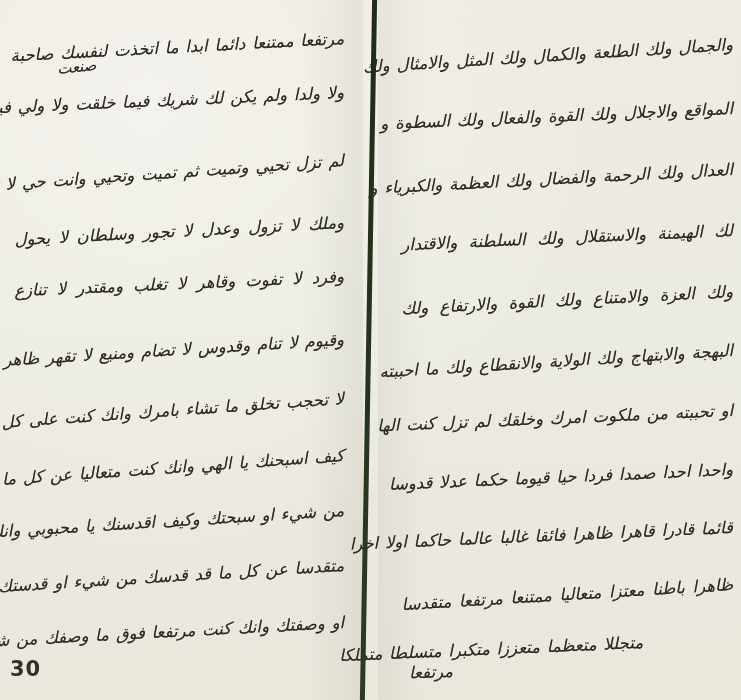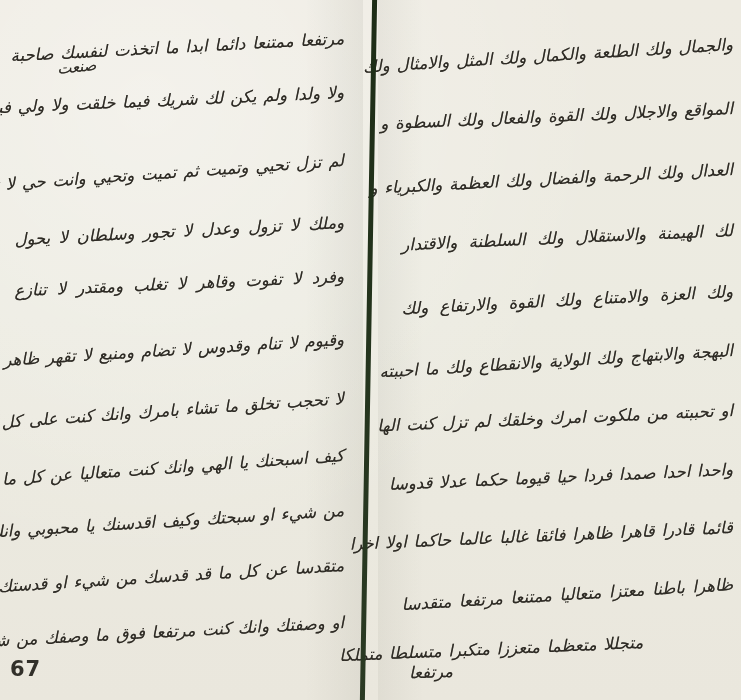--- a/index.html
+++ b/index.html
@@ -142,16 +142,16 @@
     <div class="ms-line lr short" dir="rtl">صنعت</div>
     <div class="ms-line l3" dir="rtl">لم تزل تحيي وتميت ثم تميت وتحيي وانت حي لا تموت</div>
     <div class="ms-line l4" dir="rtl">وملك لا تزول وعدل لا تجور وسلطان لا يحول</div>
     <div class="ms-line l5" dir="rtl">وفرد لا تفوت وقاهر لا تغلب ومقتدر لا تنازع</div>
     <div class="ms-line l6" dir="rtl">وقيوم لا تنام وقدوس لا تضام ومنيع لا تقهر ظاهر</div>
     <div class="ms-line l7" dir="rtl">لا تحجب تخلق ما تشاء بامرك وانك كنت على كل شيء قديرا</div>
     <div class="ms-line l8" dir="rtl">كيف اسبحنك يا الهي وانك كنت متعاليا عن كل ما سبحك</div>
     <div class="ms-line l9" dir="rtl">من شيء او سبحتك وكيف اقدسنك يا محبوبي وانك كنت</div>
     <div class="ms-line l10" dir="rtl">متقدسا عن كل ما قد قدسك من شيء او قدستك وكيف</div>
     <div class="ms-line l11" dir="rtl">او وصفتك وانك كنت مرتفعا فوق ما وصفك من شيء</div>
-    <div class="page-number" dir="rtl">67</div>
+    <div class="page-number" dir="rtl">30</div>
   </div>
 
 </div>
 
 </body></html>

